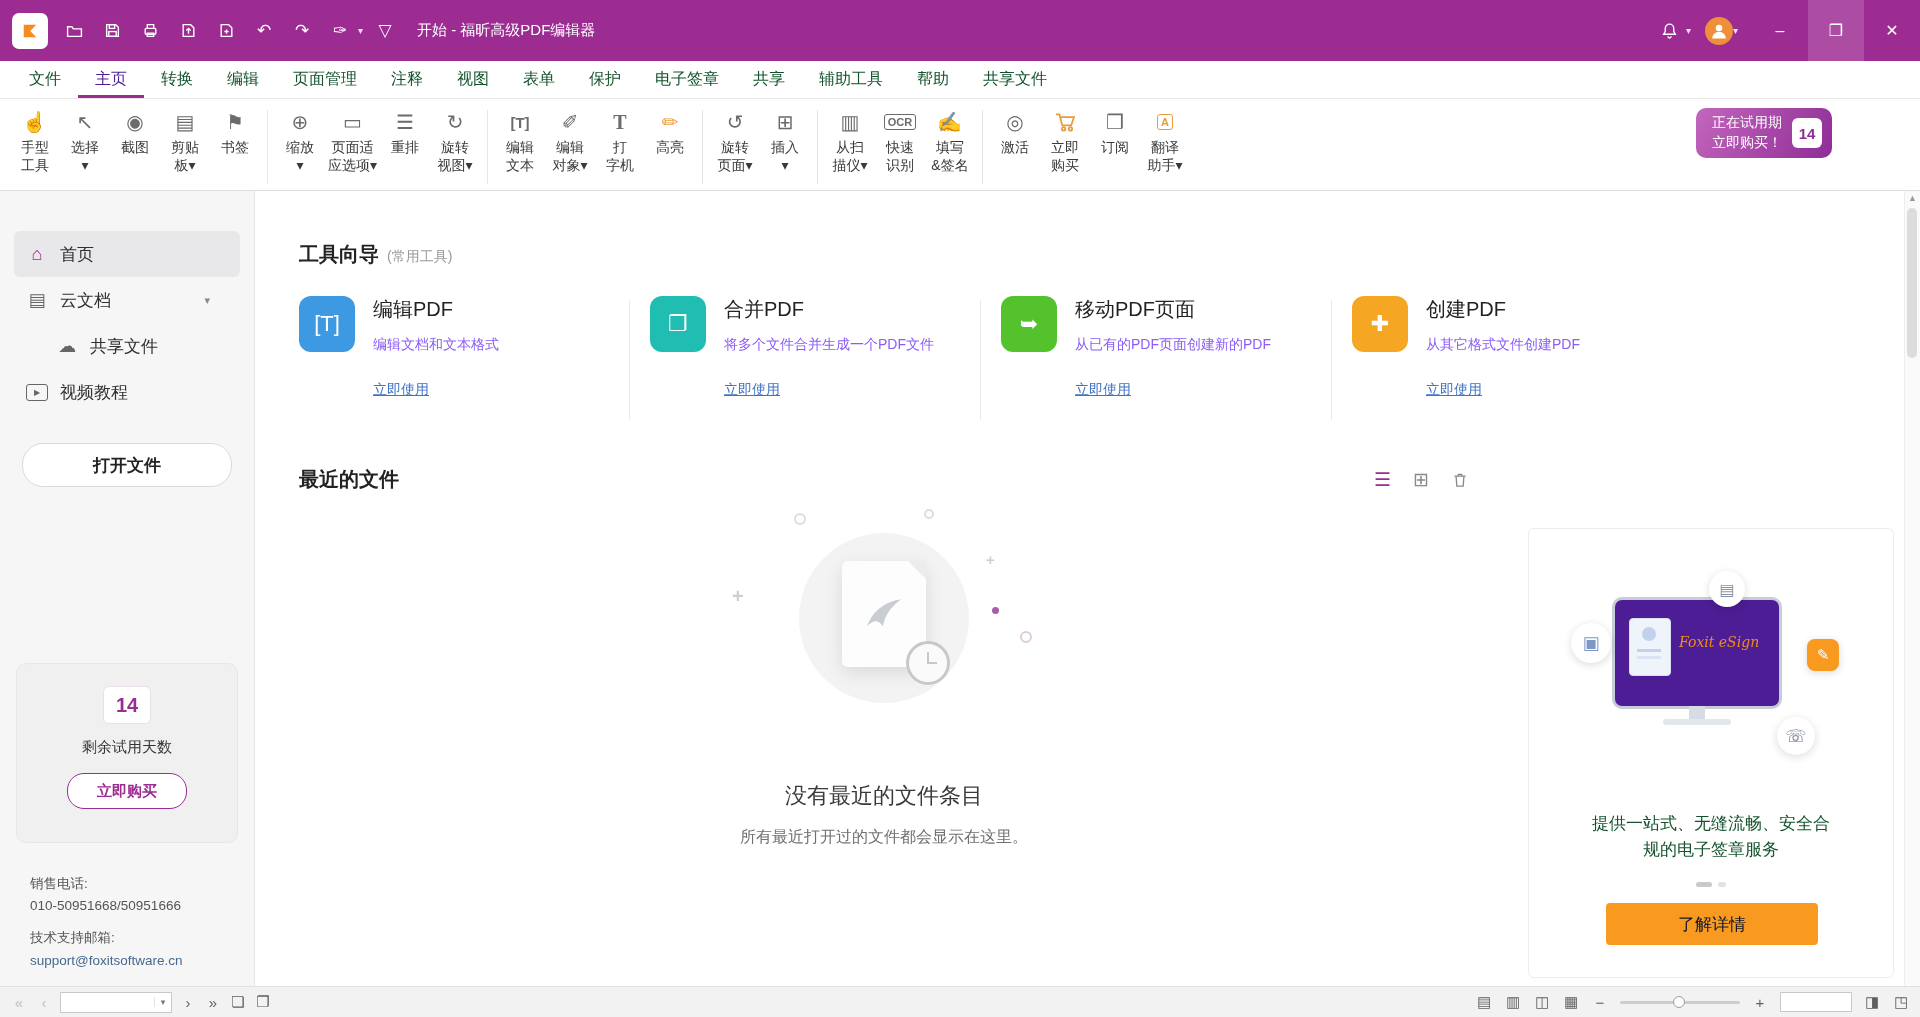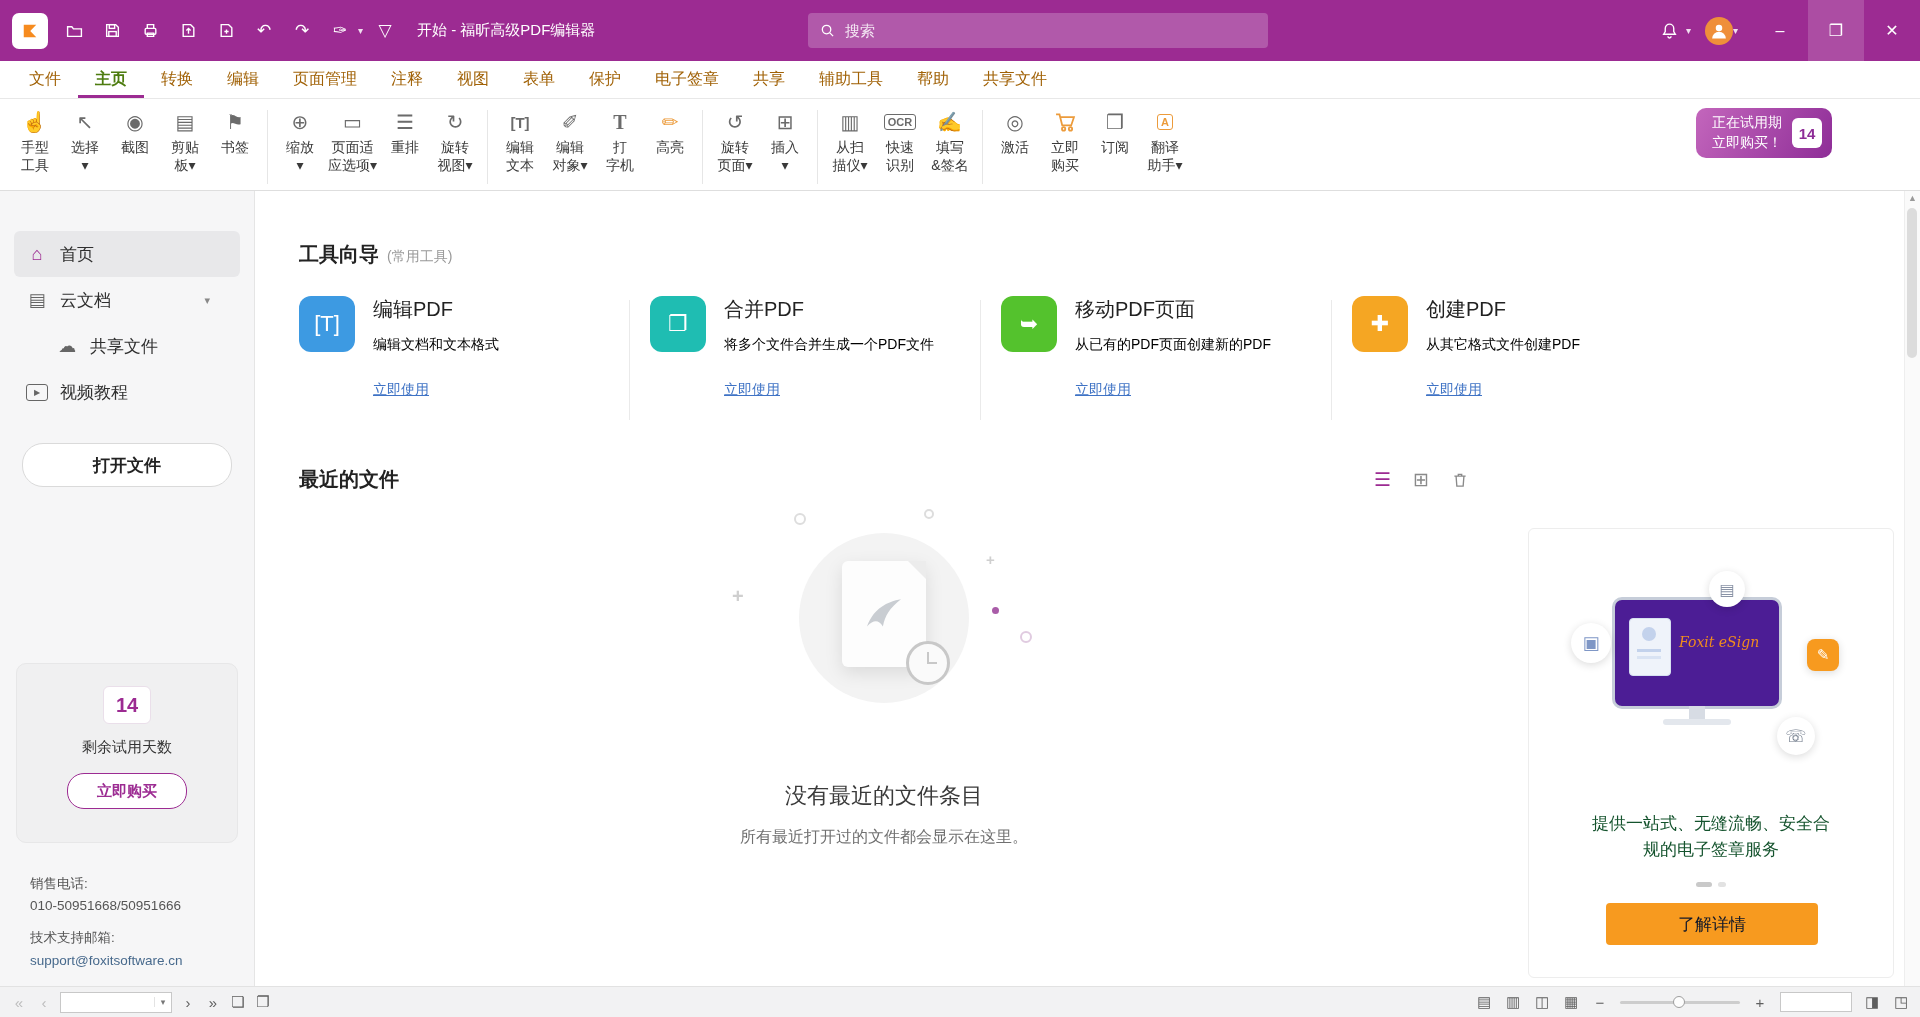--- a/index.html
+++ b/index.html
@@ -17,22 +17,22 @@
   .tb-search input{flex:1;background:transparent;border:none;outline:none;color:#fff;font-size:15px;margin-left:8px;}
   .tb-search input::placeholder{color:rgba(255,255,255,.85);}
   .tb-right{position:absolute;right:0;top:0;height:100%;display:flex;align-items:center;}
   .avatar{width:28px;height:28px;border-radius:50%;background:#EF8F3A;display:flex;align-items:center;justify-content:center;overflow:hidden;}
   .win-btn{width:56px;height:61px;display:flex;align-items:center;justify-content:center;color:#fff;font-size:16px;border:none;background:transparent;padding:0;}
   .win-btn.restore{background:rgba(255,255,255,.16);}
   .tb-group{display:flex;align-items:center;gap:4px;margin-right:14px;}
 
   
   .menubar{height:37px;background:#fff;border-bottom:1px solid #E8E8E8;display:flex;align-items:stretch;padding-left:12px;flex:none;}
-  .mitem{display:flex;align-items:center;padding:3px 17px 0 17px;font-size:16px;color:#a16207;border-bottom:3px solid transparent;box-sizing:border-box;}
-  .mitem.active{color:#4d7c0f;font-weight:bold;border-bottom-color:#9C2B92;}
+  .mitem{display:flex;align-items:center;padding:3px 17px 0 17px;font-size:16px;color:#14532d;border-bottom:3px solid transparent;box-sizing:border-box;}
+  .mitem.active{color:#4c1d95;font-weight:normal;border-bottom-color:#9C2B92;}
 
   
   .ribbon{height:92px;background:#fff;border-bottom:1px solid #DEDEDE;display:flex;align-items:flex-start;padding:5px 10px 0 10px;position:relative;flex:none;box-sizing:border-box;}
   .rbtn{min-width:50px;padding:3px 3px;display:flex;flex-direction:column;align-items:center;border-radius:4px;border:none;background:transparent;}
   .ricon{height:30px;display:flex;align-items:center;justify-content:center;font-size:20px;color:#6B6B6B;}
   .ricon.or{color:#EC9B3B;}
   .ricon .ric-box{font-size:11px;border:1.5px solid #6B6B6B;border-radius:3px;padding:1px 3px;font-weight:bold;color:#6B6B6B;}
   .ricon .ric-box.or{border-color:#EC9B3B;color:#EC9B3B;}
   .rlabel{font-size:14px;color:#3A3A3A;text-align:center;white-space:pre-line;line-height:1.25;margin-top:2px;}
   .rsep{width:1px;align-self:stretch;background:#E6E6E6;margin:6px 7px;}
@@ -63,21 +63,21 @@
 
   
   .main{flex:1;position:relative;background:#fff;min-width:0;}
   .tools-head{display:flex;align-items:baseline;gap:8px;padding:50px 0 0 44px;}
   .tools-title{font-size:20px;font-weight:bold;color:#222;}
   .tools-note{font-size:14px;color:#999;}
   .cards{display:flex;align-items:flex-start;margin:28px 0 0 44px;}
   .card{width:310px;display:flex;gap:18px;}
   .card-icon{width:56px;height:56px;border-radius:12px;color:#fff;font-size:22px;display:flex;align-items:center;justify-content:center;flex:none;}
   .card-title{font-size:20px;color:#222;}
-  .card-desc{font-size:14px;color:#000000;margin-top:12px;line-height:1.4;}
+  .card-desc{font-size:14px;color:#8b5cf6;margin-top:12px;line-height:1.4;}
   .card-link{display:inline-block;margin-top:26px;font-size:14px;color:#3F73C5;text-decoration:underline;}
   .csep{width:1px;height:120px;background:#EAEAEA;margin:4px 20px 0 20px;flex:none;}
   .recent-head{display:flex;align-items:center;margin:46px 0 0 44px;width:1170px;}
   .recent-title{font-size:20px;font-weight:bold;color:#222;}
   .recent-icons{margin-left:auto;display:flex;gap:22px;align-items:center;}
   .ric{font-size:19px;color:#8A8A8A;border:none;background:transparent;padding:0;display:flex;align-items:center;}
   .ric.active{color:#9C2B92;}
   .empty{width:1170px;margin-left:44px;text-align:center;}
   .empty-illus{position:relative;width:320px;height:240px;margin:20px auto 0;}
   .big-circle{position:absolute;left:75px;top:20px;width:170px;height:170px;border-radius:50%;background:#F3F3F3;}
@@ -181,27 +181,20 @@
         </button>
       <button class="tb-btn">
           <span>✑</span>
         </button>
       <span class="tb-caret">▾</span>
       <button class="tb-btn">
           <span>▽</span>
         </button>
     </div>
     <div class="tb-title">开始 - 福昕高级PDF编辑器</div>
-    <div class="tb-search">
-      <svg width="15" height="15" viewBox="0 0 16 16" fill="none" stroke="#fff" stroke-width="1.4">
-          <circle cx="7" cy="7" r="4.5"></circle>
-          <path d="M10.5 10.5 14 14"></path>
-        </svg>
-      <input placeholder="搜索" style="">
-    </div>
     <div class="tb-right">
       <div class="tb-group">
         <button class="tb-btn">
           <svg width="17" height="17" viewBox="0 0 16 16" fill="none" stroke="#fff" stroke-width="1.3">
               <path d="M8 2a4 4 0 0 1 4 4v3l1.5 2.5h-11L4 9V6a4 4 0 0 1 4-4z"></path>
               <path d="M6.5 13.5a1.5 1.5 0 0 0 3 0"></path>
             </svg>
         </button>
         <span class="tb-caret">▾</span>
       </div>

